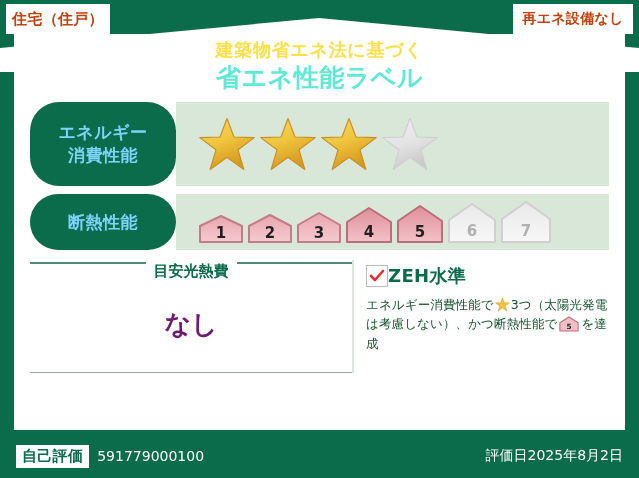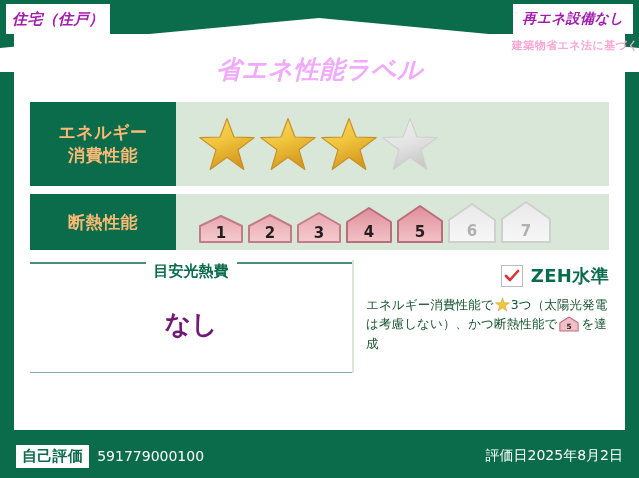--- a/index.html
+++ b/index.html
@@ -13,26 +13,25 @@
     position:relative;
     width:639px;height:478px;
     background:#0a6c4b;
     box-sizing:border-box;
   }
 
   
   .badge{
     position:absolute;
     background:#ffffff;
-    color:#a21caf;
+    color:#c2410c;
     font-weight:bold;
     display:flex;align-items:center;justify-content:center;
     letter-spacing:.02em;
     z-index:6;
-    font-style:italic;
   }
   .badge-left{
     left:6px;top:4px;width:104px;height:30px;font-size:15px;
   }
   .badge-right{
     right:6px;top:4px;width:120px;height:30px;font-size:14px;
   }
 
   
   .roof{
@@ -53,48 +52,48 @@
     background:#ffffff;
     clip-path:polygon(0 28px, 305.5px 0, 611px 28px, 611px 60px, 0 60px);
     z-index:3;
   }
 
   
   .title-wrap{
     position:absolute;left:0;top:40px;width:639px;text-align:center;z-index:5;
   }
   .title-small{
-    font-size:11px;font-weight:bold;color:#f9a8d4;letter-spacing:.04em;
+    font-size:18px;font-weight:bold;color:#fde047;letter-spacing:.04em;
     line-height:1.1;
-    text-align:right;
   }
   .title-main{
-    font-size:25px;font-weight:bold;color:#f0abfc;letter-spacing:.02em;
-    margin-top:4px;line-height:1.1;font-style:italic;
+    font-size:25px;font-weight:bold;color:#5eead4;letter-spacing:.02em;
+    margin-top:4px;line-height:1.1;
   }
 
   
   .content{
     position:absolute;left:14px;top:96px;width:611px;height:334px;
     background:#ffffff;z-index:5;box-sizing:border-box;
     padding:0 16px;
   }
 
   
   .perf-row{
     display:flex;align-items:stretch;
     margin-top:6px;
   }
   .row-label{
-    background:#0a6c4b;color:#fdba74;font-weight:bold;
+    background:#0a6c4b;color:#7dd3fc;font-weight:bold;
     display:flex;flex-direction:column;align-items:center;justify-content:center;
     text-align:center;
     font-size:17px;line-height:1.35;
     letter-spacing:.03em;
     flex:0 0 146px;
+    border-radius:29px;
   }
   .row-value{
     background:#d9e7d8;
     flex:1 1 auto;
     display:flex;align-items:center;
     padding-left:22px;
   }
 
   .row-energy{height:84px;}
   .row-insul{height:56px;margin-top:8px;}
@@ -122,21 +121,21 @@
   .cost-head .ln{flex:1 1 auto;height:2px;background:#4b8d77;}
   .cost-value{
     text-align:center;color:#701a75;font-weight:bold;font-size:26px;
     margin-top:26px;
   }
   .cost-rule{
     margin-top:30px;height:1px;background:#8fa8a0;
   }
 
   
-  .zeh-head{display:flex;align-items:center;gap:8px;margin-top:4px;justify-content:flex-end;}
+  .zeh-head{display:flex;align-items:center;margin-top:4px;}
   .zeh-check{
     width:20px;height:20px;border:1px solid #bdbdbd;background:#fff;
     display:flex;align-items:center;justify-content:center;flex:0 0 auto;
   }
   .zeh-title{font-size:18px;font-weight:bold;color:#0a6c4b;letter-spacing:.02em;}
   .zeh-desc{
     margin-top:7px;font-size:12.5px;color:#14532d;line-height:1.55;
     letter-spacing:.01em;
   }
   .inline-star{vertical-align:-3px;margin:0 1px;}

